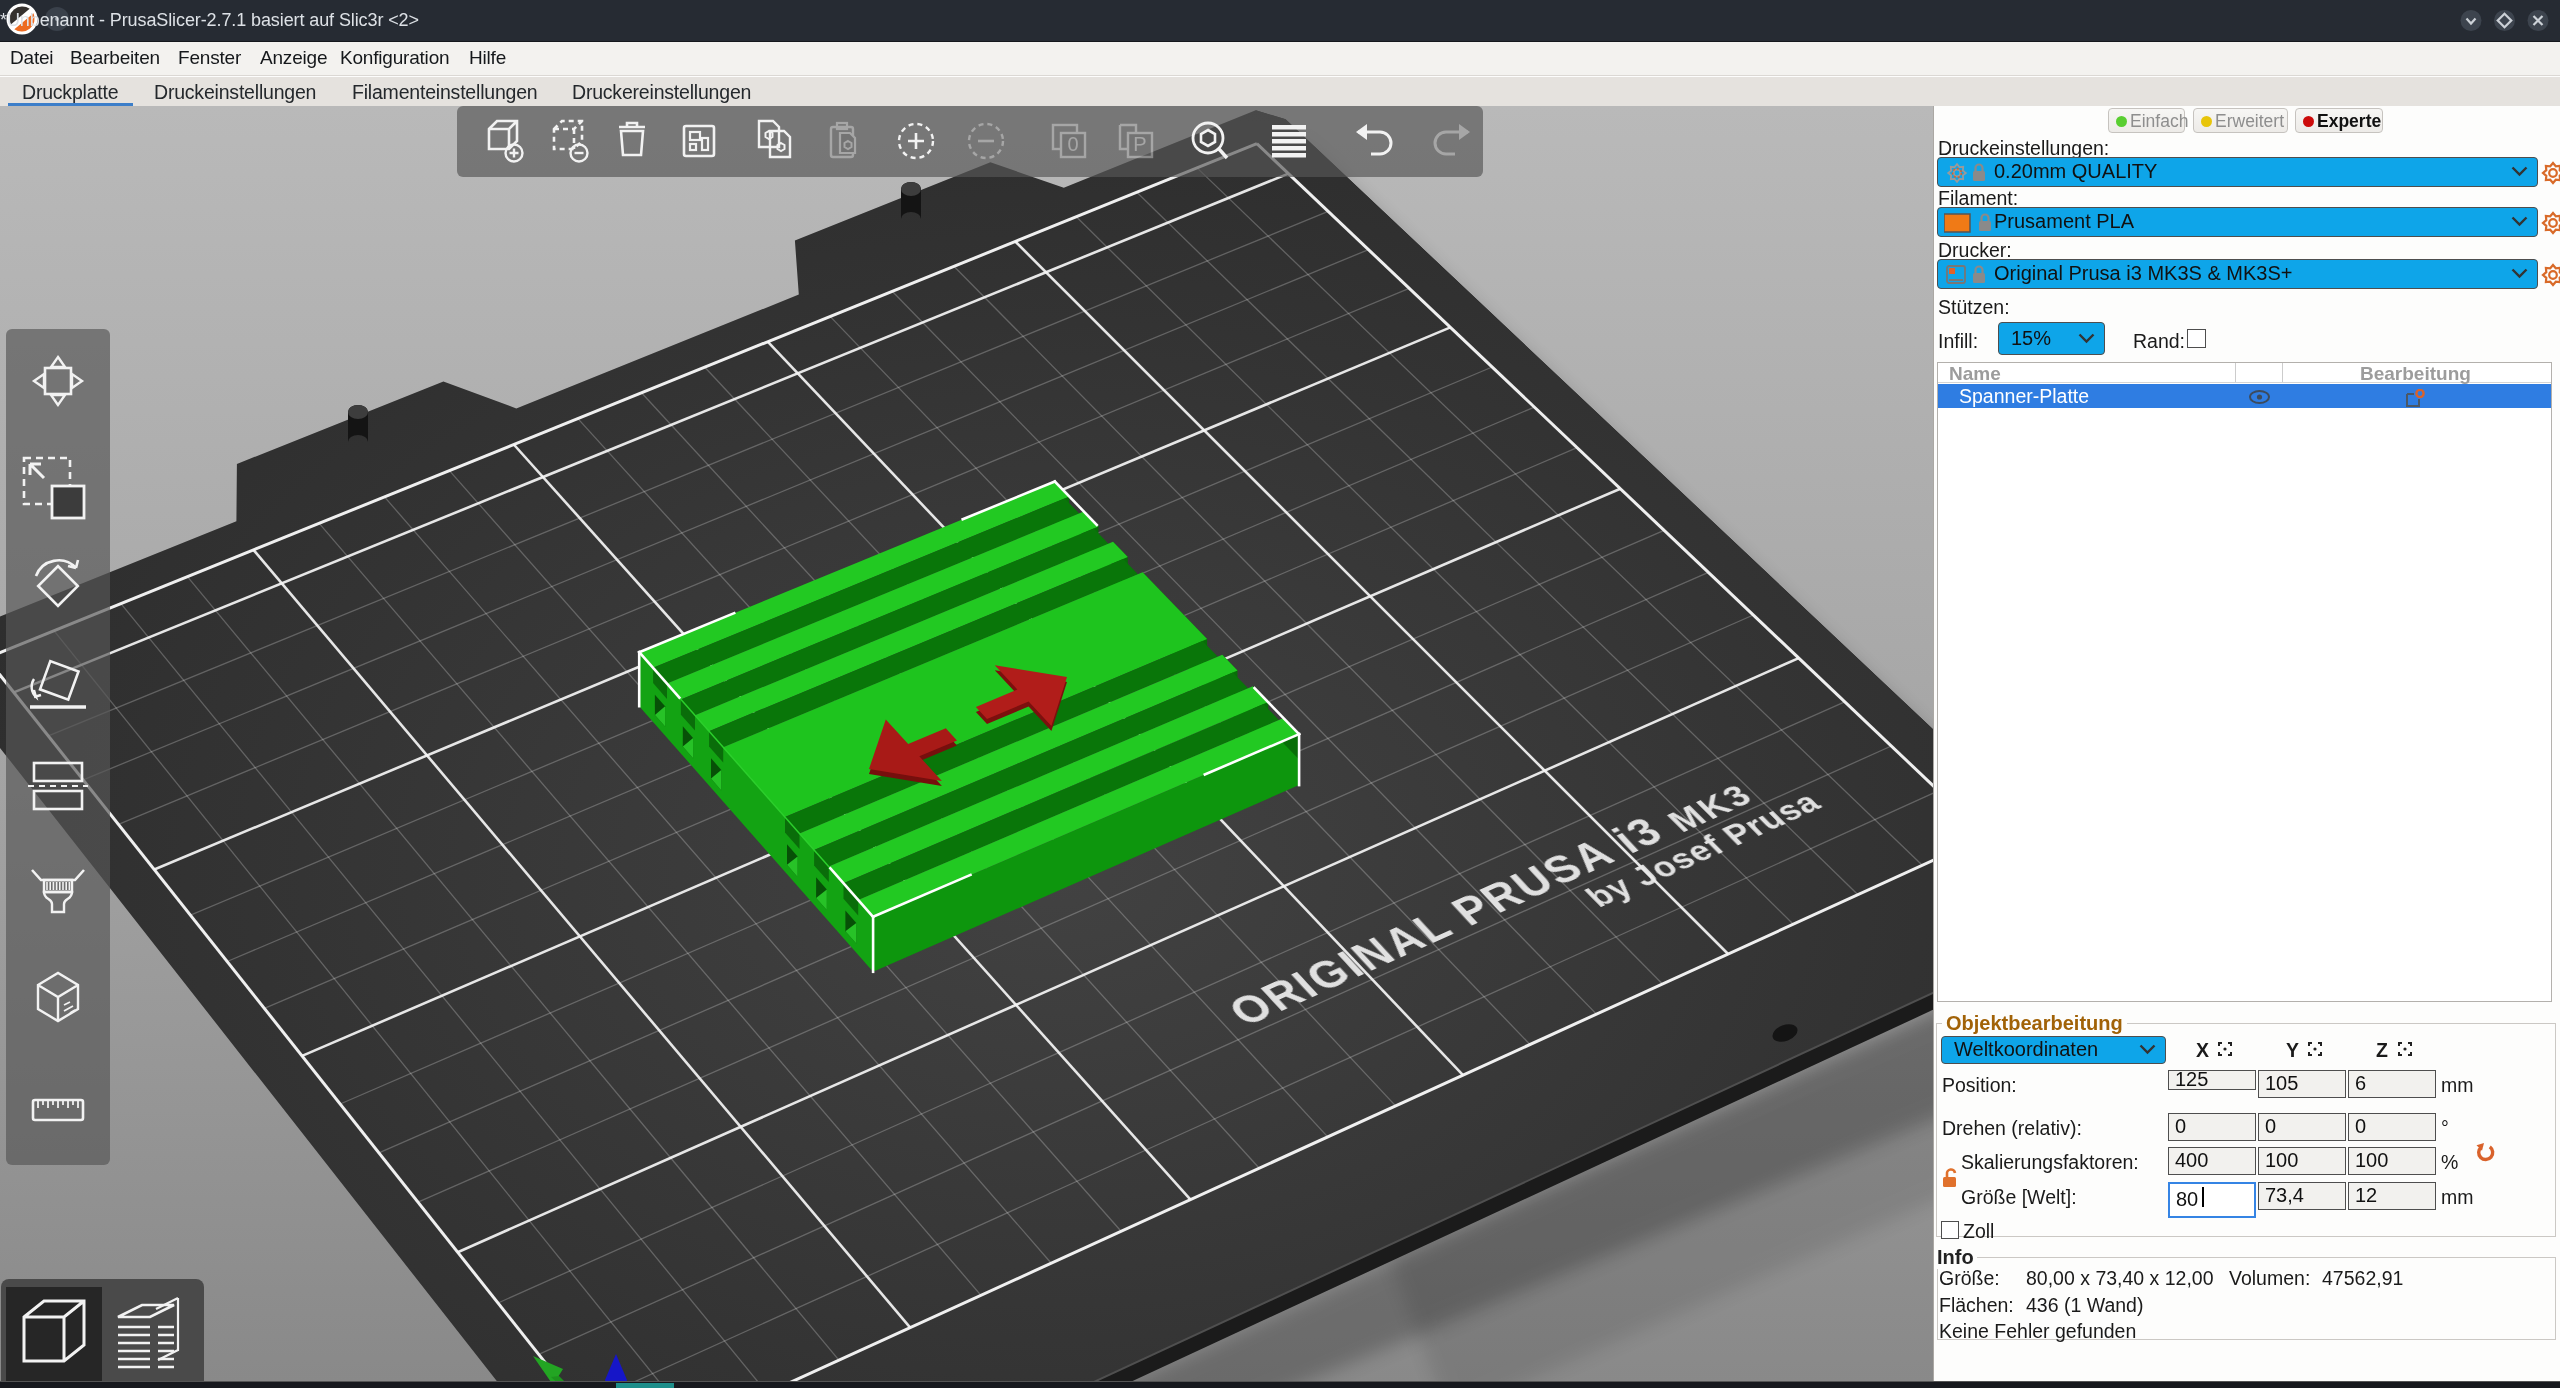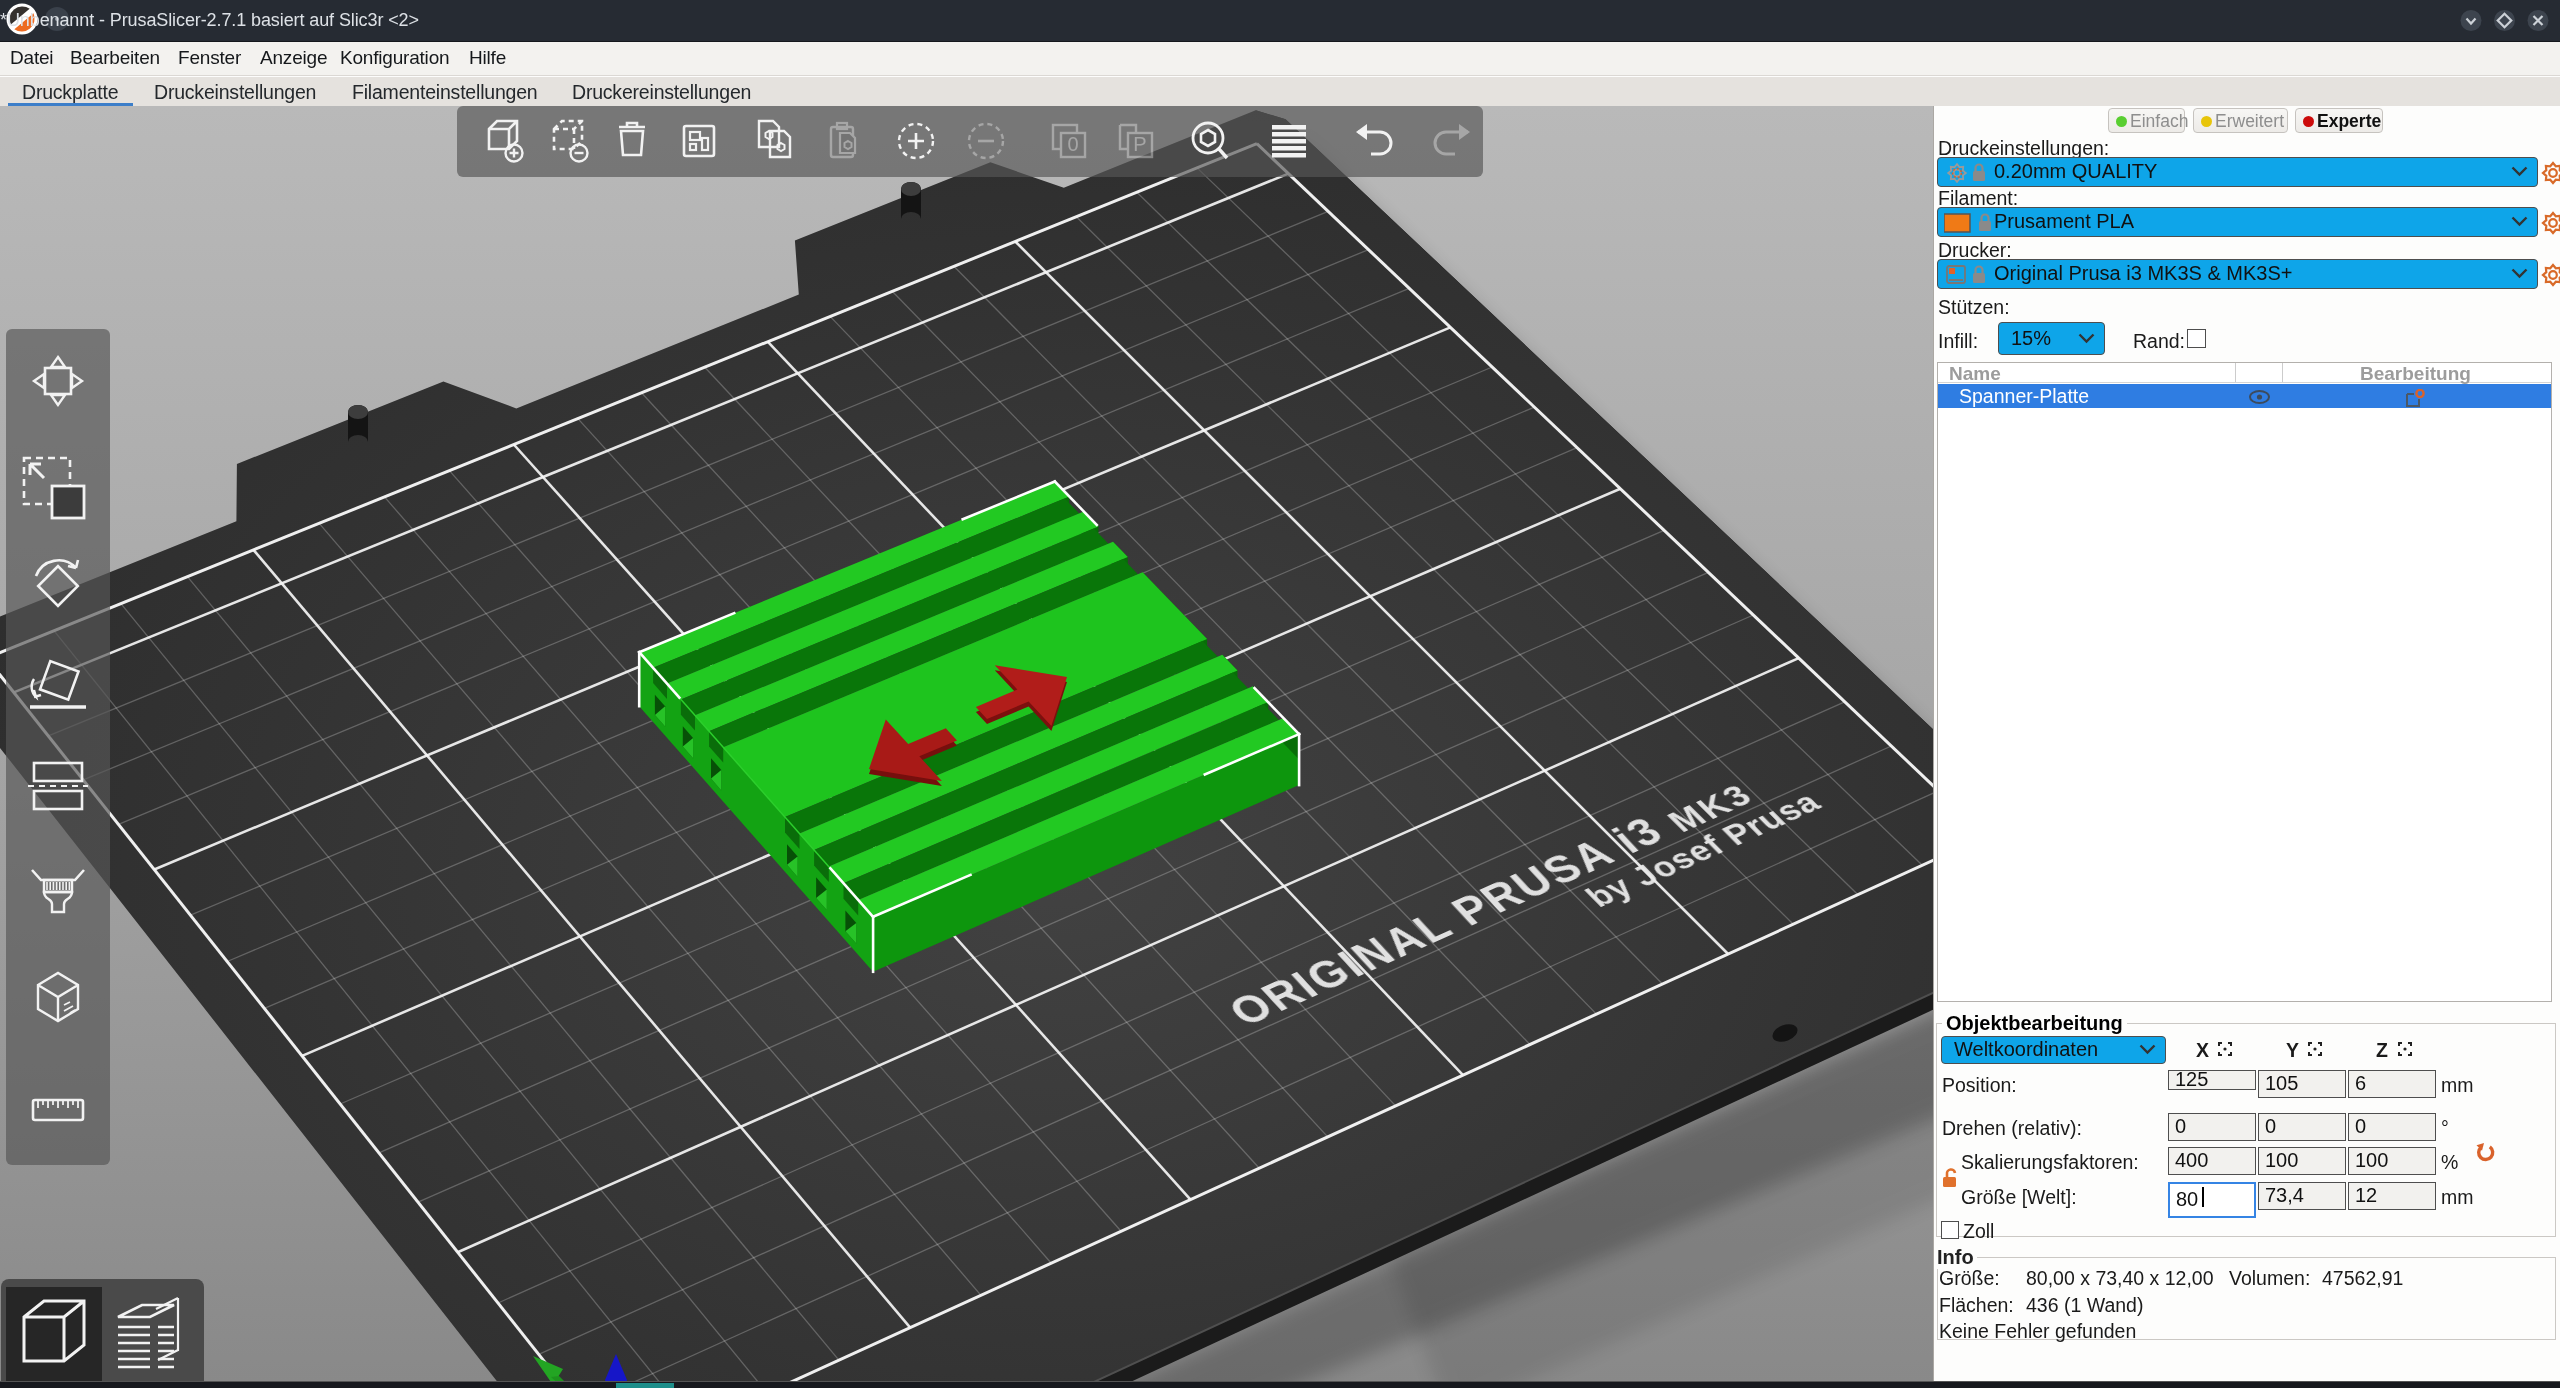--- a/index.html
+++ b/index.html
@@ -446,21 +446,21 @@
       <div class="lab" style="left:25px;top:279px;color:#fff">Spanner-Platte</div>
       <svg class="abs" style="left:313px;top:284px" width="26" height="16">
         <ellipse cx="12.5" cy="7" rx="9.5" ry="6" fill="none" stroke="#3d4b5c" stroke-width="2"></ellipse>
         <circle cx="12.5" cy="7" r="2.6" fill="#3d4b5c"></circle>
       </svg>
       <svg class="abs" style="left:471px;top:283px" width="22" height="20">
         <path d="M2 5 v12 h12 v-7 M2 5 h7" fill="none" stroke="#4b5866" stroke-width="2"></path>
         <circle cx="15" cy="4.5" r="3.6" fill="none" stroke="#d9622b" stroke-width="2.4"></circle>
       </svg>
       <div class="fs" style="left:2px;top:917px;width:620px;height:214px"></div>
-      <div class="abs" style="left:8px;top:906px;background:#fdfdfc;padding:0 4px;font-size:20px;font-weight:bold;color:#000000">Objektbearbeitung</div>
+      <div class="abs" style="left:8px;top:906px;background:#fdfdfc;padding:0 4px;font-size:20px;font-weight:bold;color:#a16207">Objektbearbeitung</div>
       <div class="combo" style="left:7px;top:930px;width:225px;height:28px">
         <div class="ctext" style="left:12px">Weltkoordinaten</div>
         <div class="chev"><svg width="17" height="11">
             <path d="M1.5 1.5 l7 7 l7 -7" fill="none" stroke="#333" stroke-width="2.4"></path>
           </svg></div>
       </div>
       <div class="lab" style="left:262px;top:933px;font-weight:bold">X</div>
       <svg class="abs" style="left:283px;top:935px" width="16" height="16">
         <path d="M2 5 v-3 h3 M11 2 h3 v3 M14 11 v3 h-3 M5 14 h-3 v-3" fill="none" stroke="#222" stroke-width="2"></path>
         <circle cx="8" cy="8" r="1.6" fill="#222"></circle>

